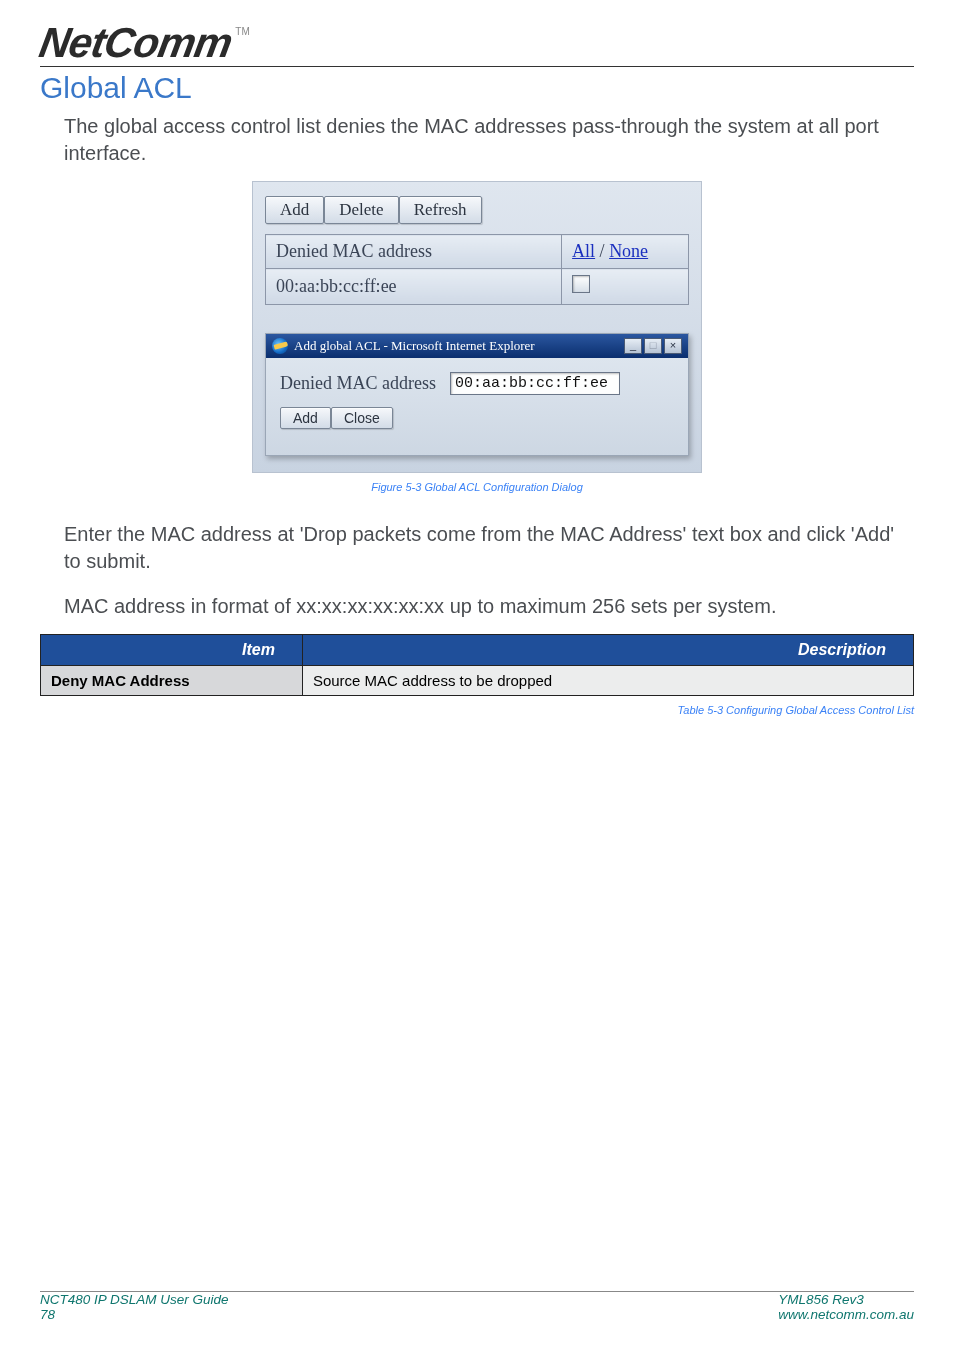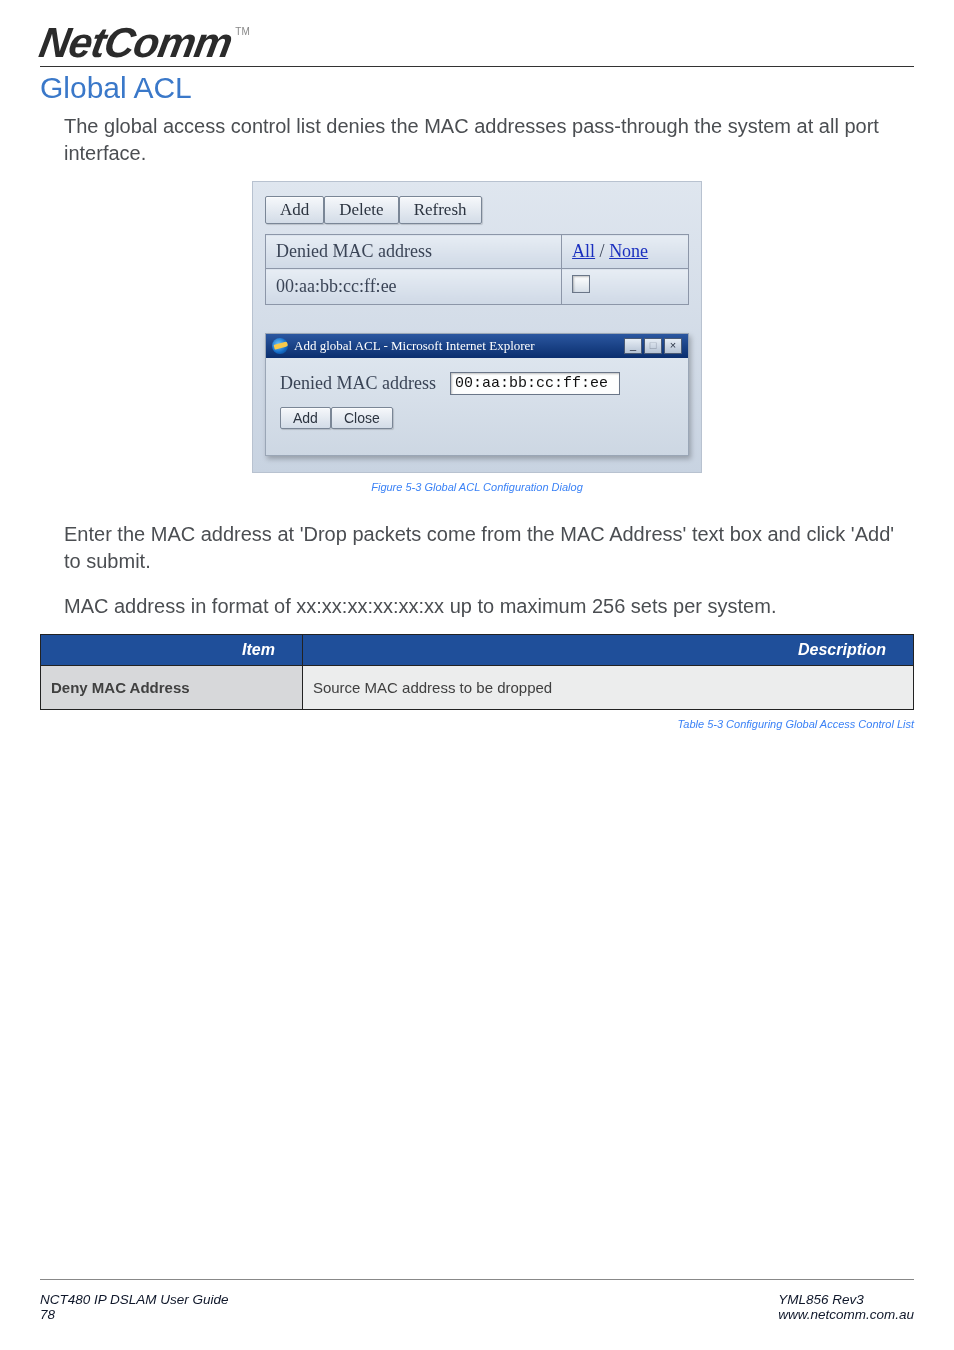--- a/index.html
+++ b/index.html
@@ -186,43 +186,43 @@
     color: #fff;
     text-align: right;
     font-weight: bold;
     font-size: 16px;
     padding: 6px 27px;
     border: 1.5px solid #222;
     font-style: italic;
   }
   .desc-table td {
     border: 1.5px solid #222;
-    padding: 13px 10px;
+    padding: 6px 10px;
     font-size: 15px;
-    color: #404040;
+    color: #000000;
   }
   .desc-table td.k {
     background: #d7d8da;
     font-weight: bold;
     width: 30%;
   }
   .desc-table td.v {
     background: #eceded;
   }
   .footer {
     position: absolute;
     bottom: 28px;
     left: 40px;
     right: 40px;
     border-top: 1px solid #888;
-    padding-top: 12px;
+    padding-top: 0;
     display:flex;
     justify-content: space-between;
     font-style: italic;
-    color: #0f172a;
+    color: #0f766e;
     font-size: 13.5px;
   }
   .footer .right { text-align: left; }
 </style>
 </head>
 <body>
 
 <div class="page">
 
   <div class="logo-row">

